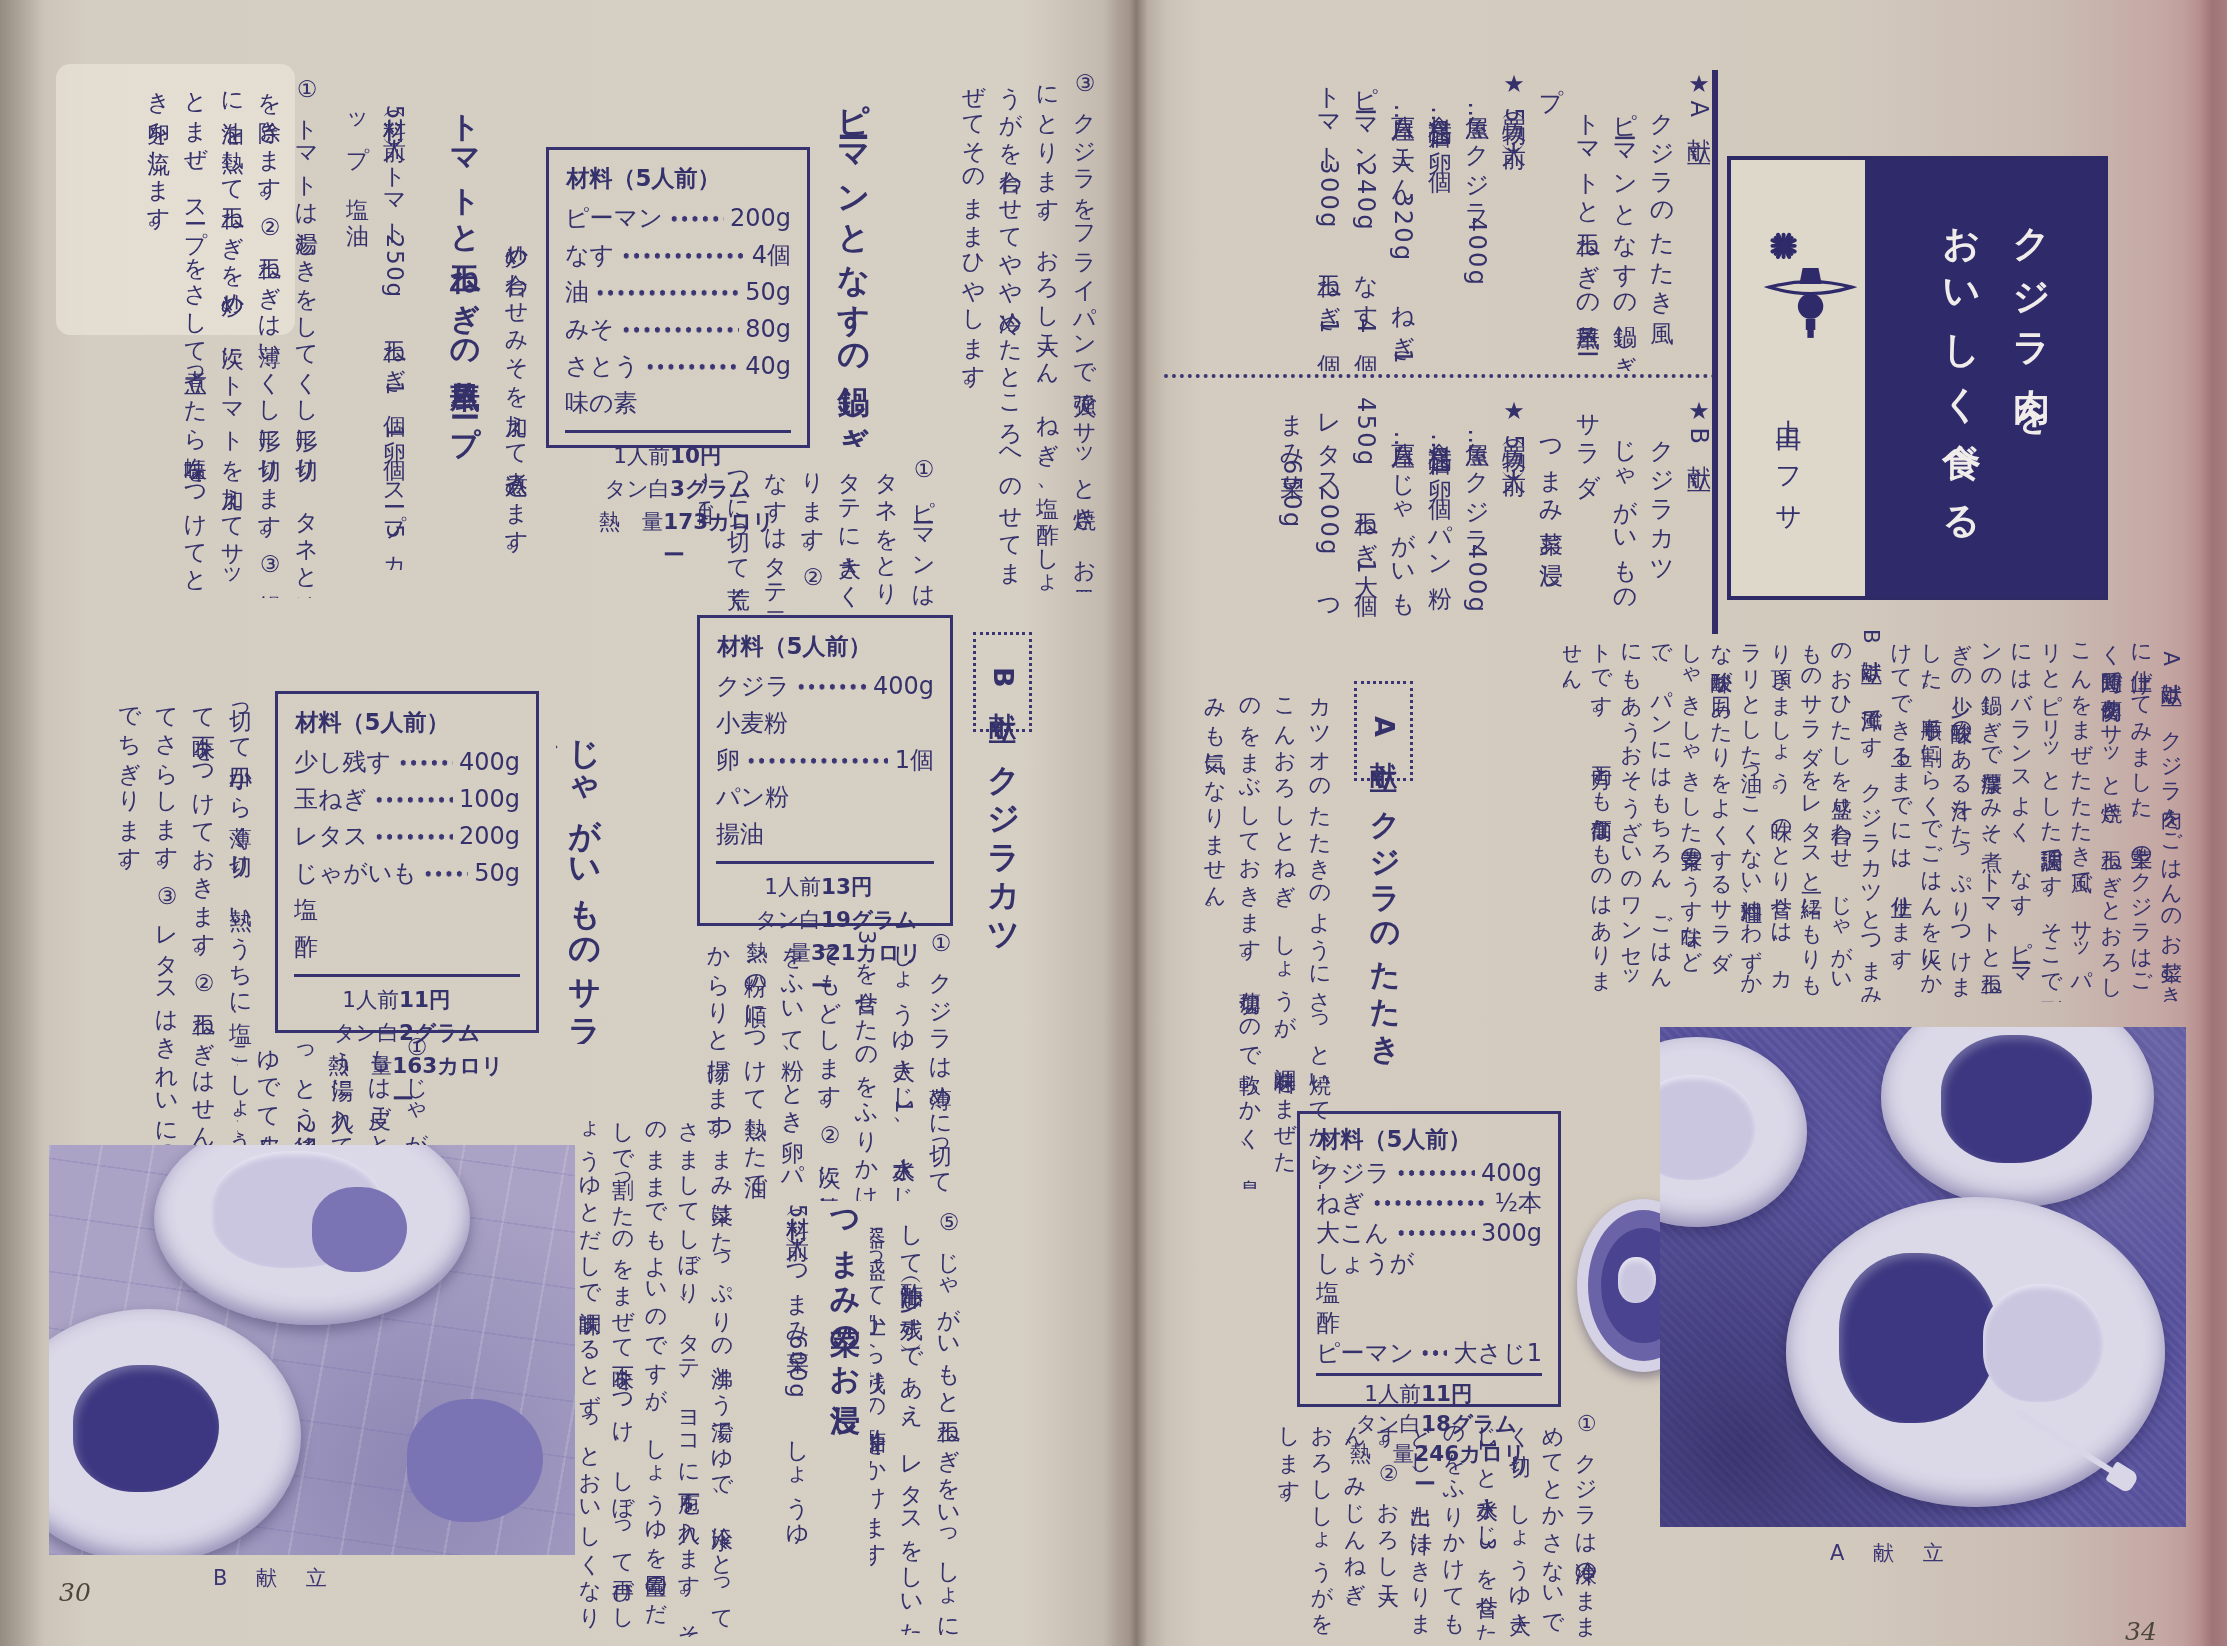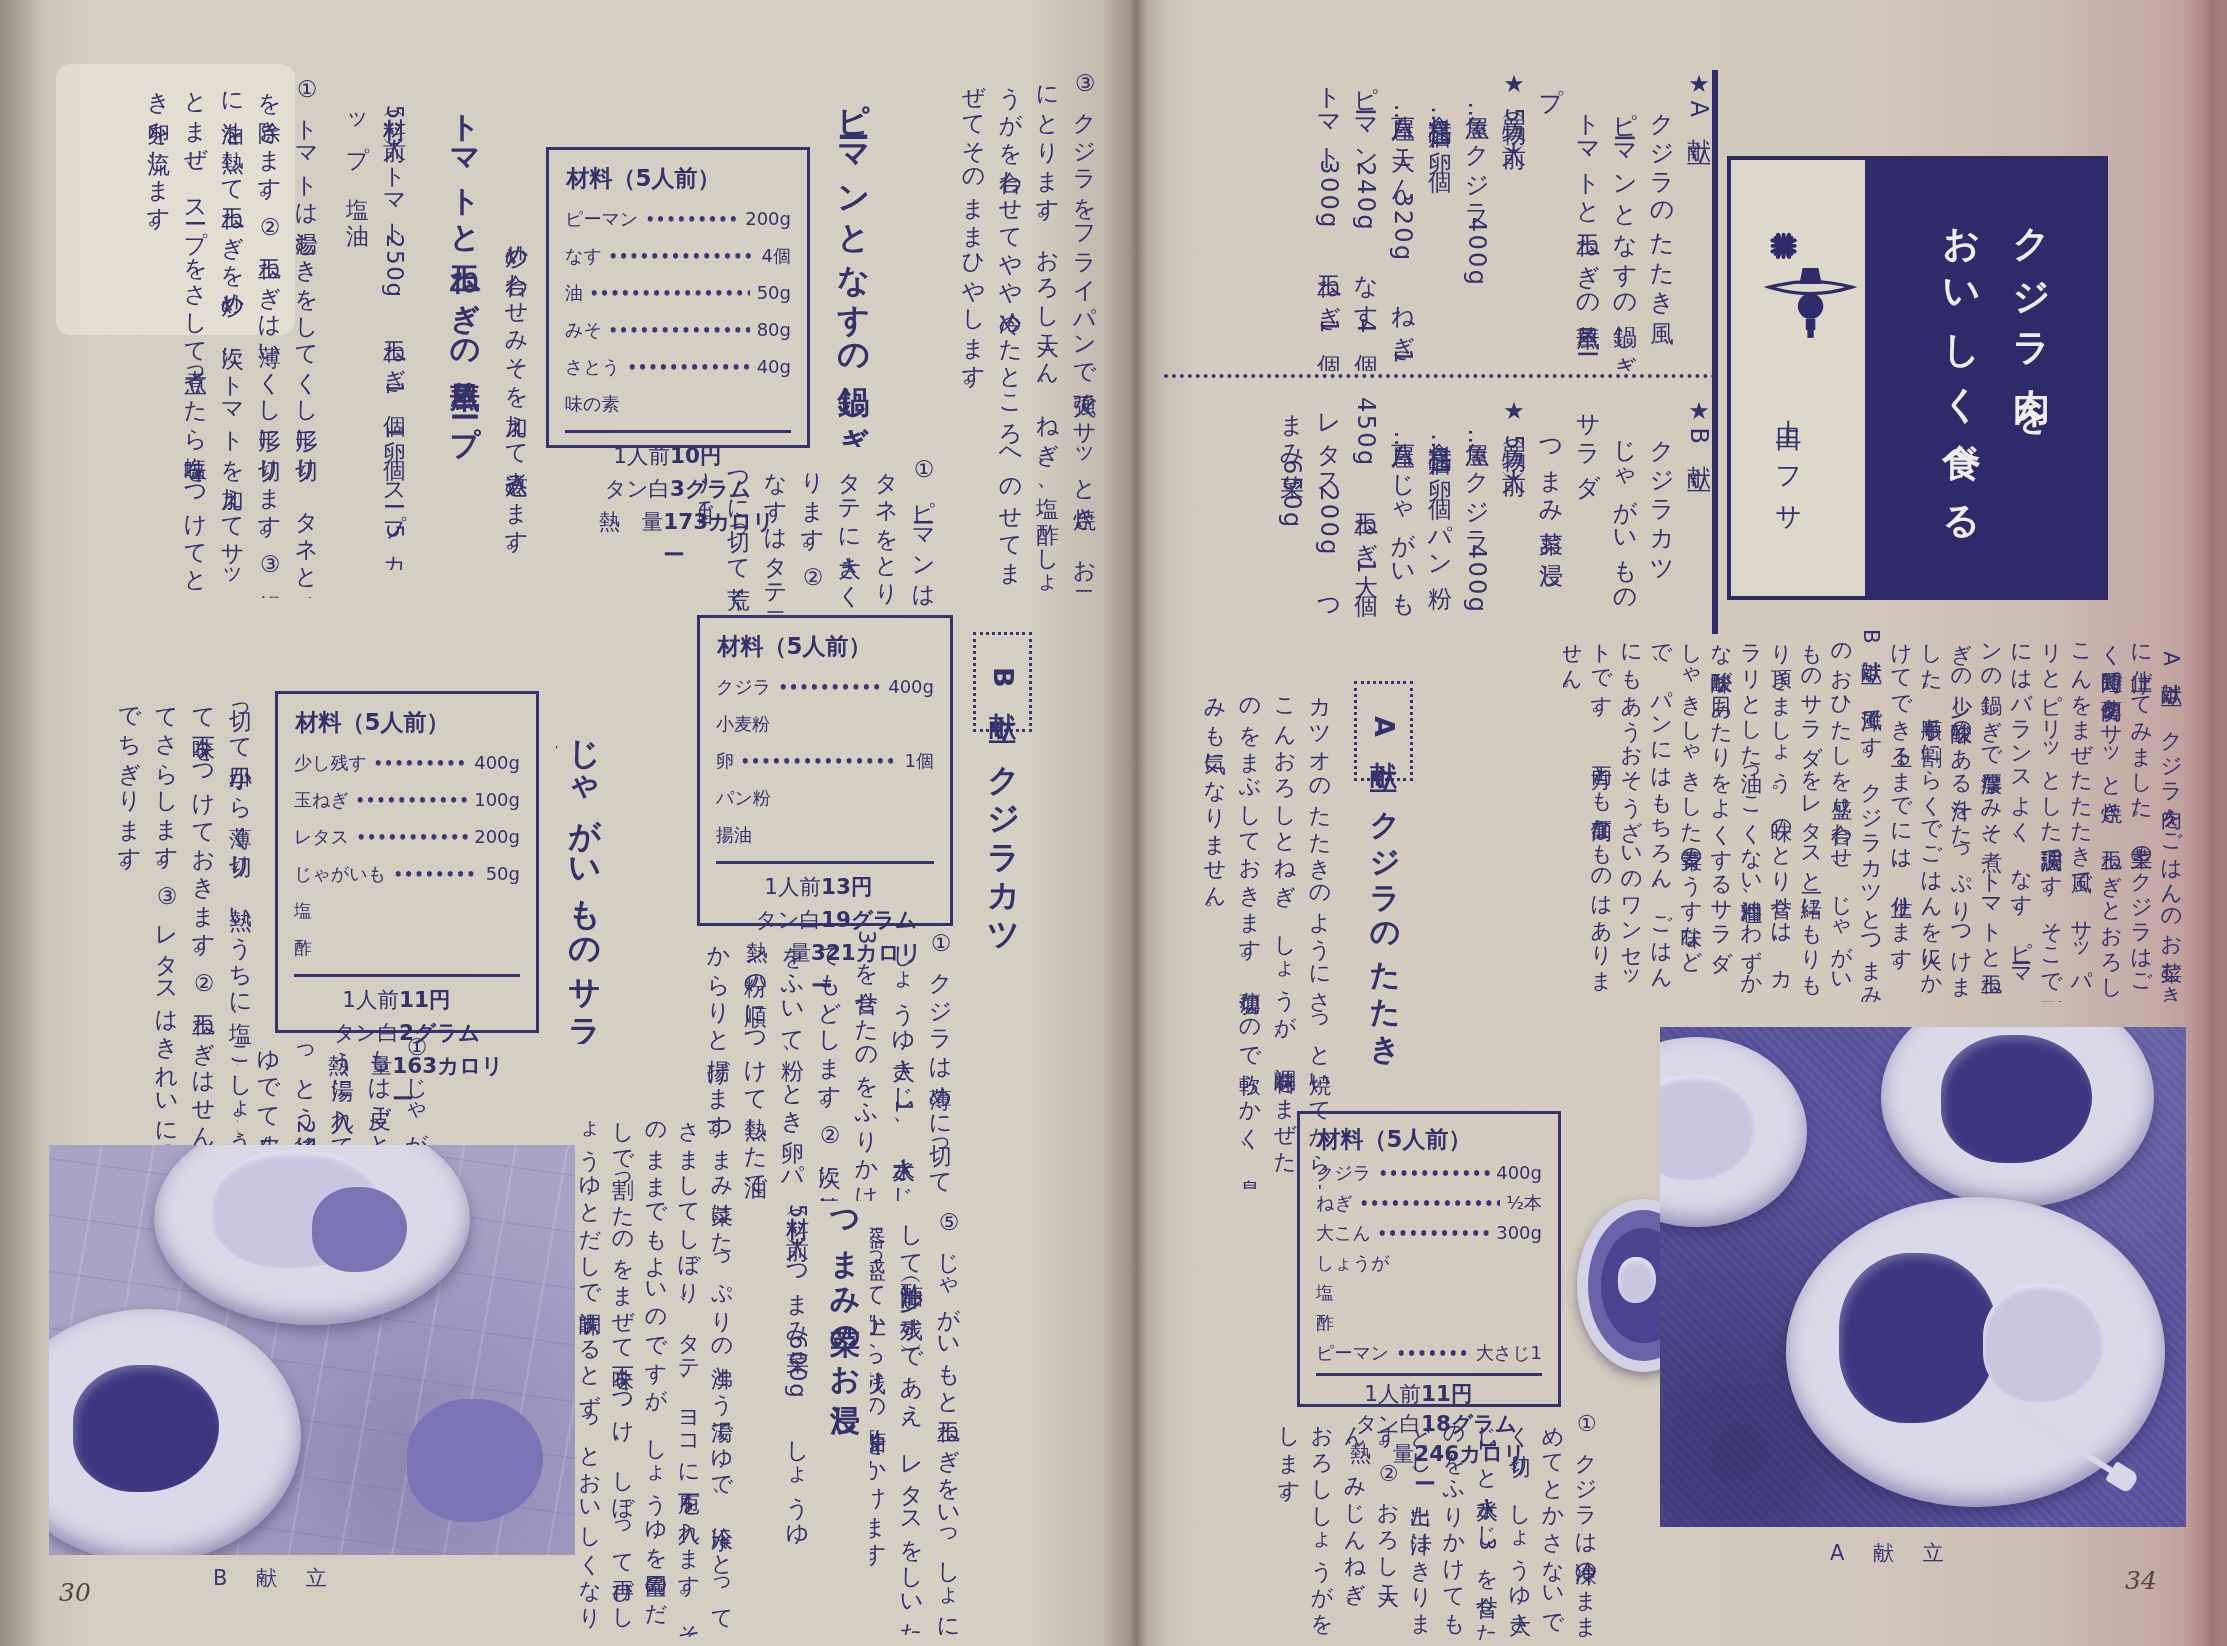--- a/index.html
+++ b/index.html
@@ -19,21 +19,21 @@
   .dotted-div{position:absolute;border-top:4.8px dotted #3b3673;}
   .vrule{position:absolute;background:#322d68;}
   
   .title-box{position:absolute;border:4.8px solid #2e2a66;background:#ded8cb;}
   .title-panel{position:absolute;right:0;top:0;bottom:0;background:#2f2a6a;}
   .title-text{color:#efecea;font-size:37px;font-weight:bold;line-height:70px;letter-spacing:11px;right:38px;top:41px;height:374px;width:175px;}
   .author{font-size:26px;letter-spacing:8px;}
   
   .ing-table{position:absolute;border:3.2px solid #363270;padding:11px 16px 12px 16px;box-sizing:border-box;}
   .ing-head{font-weight:bold;font-size:23px;margin:1.6px 0 6.4px 1.6px;}
-  .ing-row{display:flex;align-items:center;font-size:18px;line-height:37px;}
+  .ing-row{display:flex;align-items:center;font-size:24px;line-height:37px;}
   .ing-row .ld{flex:1;height:9.6px;margin:0 6.4px;
     background-image:radial-gradient(circle,#3b3673 2.4px,rgba(0,0,0,0) 2.9px);
     background-size:10.4px 9.6px;background-repeat:repeat-x;background-position:left center;}
   .ing-row .vv{white-space:nowrap;}
   .nut{border-top:3.2px solid #363270;margin-top:8px;padding:6.4px 4.8px 1.6px 11px;}
   .nut-row{display:flex;font-size:21.5px;line-height:33px;}
   .nut-row .nl{width:94px;text-align:right;}
   .nut-row .nv{font-weight:bold;}
   .label-box{position:absolute;border:3.2px dotted #3b3673;display:flex;align-items:center;justify-content:center;}
   .label-box .v2{writing-mode:vertical-rl;font-weight:bold;font-size:27px;letter-spacing:3.2px;position:static;}
@@ -361,19 +361,19 @@
     <div class="plate" style="left:42%;top:-8%;width:52%;height:44%;">
       <div class="food food-dark" style="left:22%;top:22%;width:55%;height:58%;"></div>
     </div>
     <div class="plate" style="left:24%;top:34%;width:72%;height:62%;">
       <div class="food food-dark" style="left:14%;top:18%;width:42%;height:55%;"></div>
       <div class="food food-light" style="left:52%;top:28%;width:32%;height:38%;"></div>
       <div class="fork" style="left:58%;top:78%;"></div>
     </div>
   </div>
   <div class="caption" style="left:1830px;top:1539px;">A 献 立</div>
-  <div class="pagenum" style="left:2125px;top:1566px;">34</div>
+  <div class="pagenum" style="left:2125px;top:1617px;">34</div>
 
   <div class="edge-l" style="left:0;width:44px;"></div>
   <div class="edge-r" style="left:2184px;width:44px;"></div>
 
 </div>
 
 
 </body></html>

